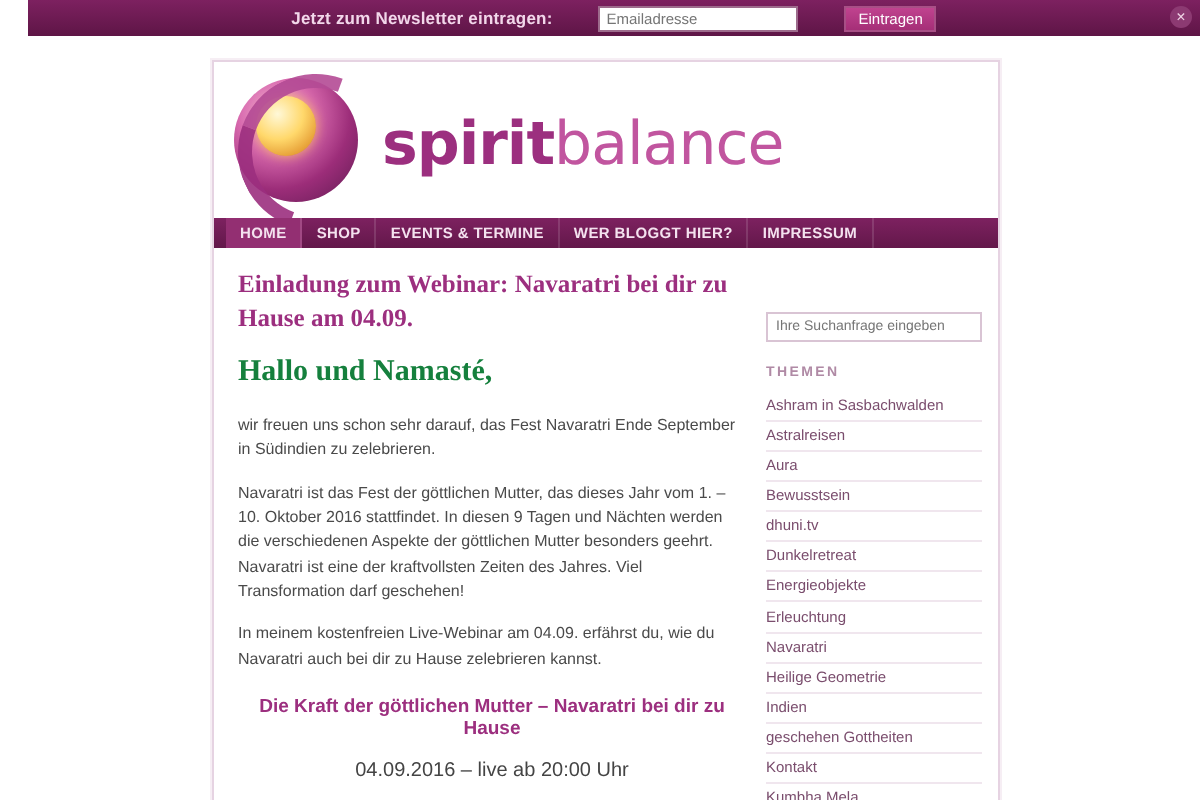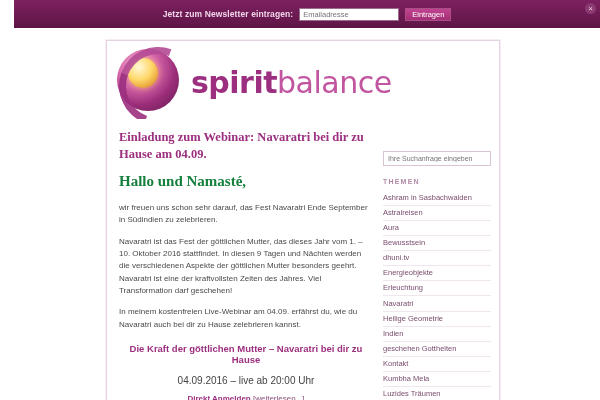--- a/index.html
+++ b/index.html
@@ -11,27 +11,27 @@
     height: 400px;
     overflow: hidden;
     background: #ffffff;
     font-family: "Liberation Sans", sans-serif;
     font-size: 11px;
     color: #3a3a3a;
   }
 
   
   .topbar {
-    height: 28px;
+    height: 18px;
     background: #6e1b52;
     background: linear-gradient(#7d2160, #5e1546);
     display: flex;
     align-items: center;
     justify-content: center;
-    gap: 6px;
+    gap: 23px;
     position: relative;
     margin-left: 14px;
   }
   .topbar .nl-label {
     color: #f2d7ea;
     font-size: 8.5px;
     font-weight: bold;
     letter-spacing: .1px;
   }
   .topbar input.nl-input {
@@ -281,20 +281,27 @@
     <div class="header">
       <div class="logo-mark">
         <div class="swirl"></div>
         <div class="arc"></div>
       </div>
       <div class="logo-type">
         <span class="a">spirit</span><span class="b">balance</span>
       </div>
     </div>
 
+    <div class="nav">
+      <a class="active">HOME</a>
+      <a>SHOP</a>
+      <a>EVENTS &amp; TERMINE</a>
+      <a>WER BLOGGT HIER?</a>
+      <a>IMPRESSUM</a>
+    </div>
 
     <div class="content-wrap">
 
       <div class="main">
         <h1 class="post-title">Einladung zum Webinar: Navaratri bei dir zu Hause am 04.09.</h1>
         <h2 class="greeting">Hallo und Namasté,</h2>
         <p class="body">wir freuen uns schon sehr darauf, das Fest Navaratri Ende September in Südindien zu zelebrieren.</p>
         <p class="body">Navaratri ist das Fest der göttlichen Mutter, das dieses Jahr vom 1. – 10. Oktober 2016 stattfindet. In diesen 9 Tagen und Nächten werden die verschiedenen Aspekte der göttlichen Mutter besonders geehrt. Navaratri ist eine der kraftvollsten Zeiten des Jahres. Viel Transformation darf geschehen!</p>
         <p class="body">In meinem kostenfreien Live-Webinar am 04.09. erfährst du, wie du Navaratri auch bei dir zu Hause zelebrieren kannst.</p>
         <h3 class="highlight">Die Kraft der göttlichen Mutter – Navaratri bei dir zu Hause</h3>
@@ -308,20 +315,21 @@
 
       <div class="sidebar">
         <input class="search-box" type="text" placeholder="Ihre Suchanfrage eingeben" style="">
         <div class="side-title">Themen</div>
         <ul class="side-list">
           <li>Ashram in Sasbachwalden</li>
           <li>Astralreisen</li>
           <li>Aura</li>
           <li>Bewusstsein</li>
           <li>dhuni.tv</li>
+          <li>Dunkelretreat</li>
           <li>Energieobjekte</li>
           <li>Erleuchtung</li>
           <li>Navaratri</li>
           <li>Heilige Geometrie</li>
           <li>Indien</li>
           <li>geschehen Gottheiten</li>
           <li>Kontakt</li>
           <li>Kumbha Mela</li>
           <li>Luzides Träumen</li>
           <li>Malas</li>

